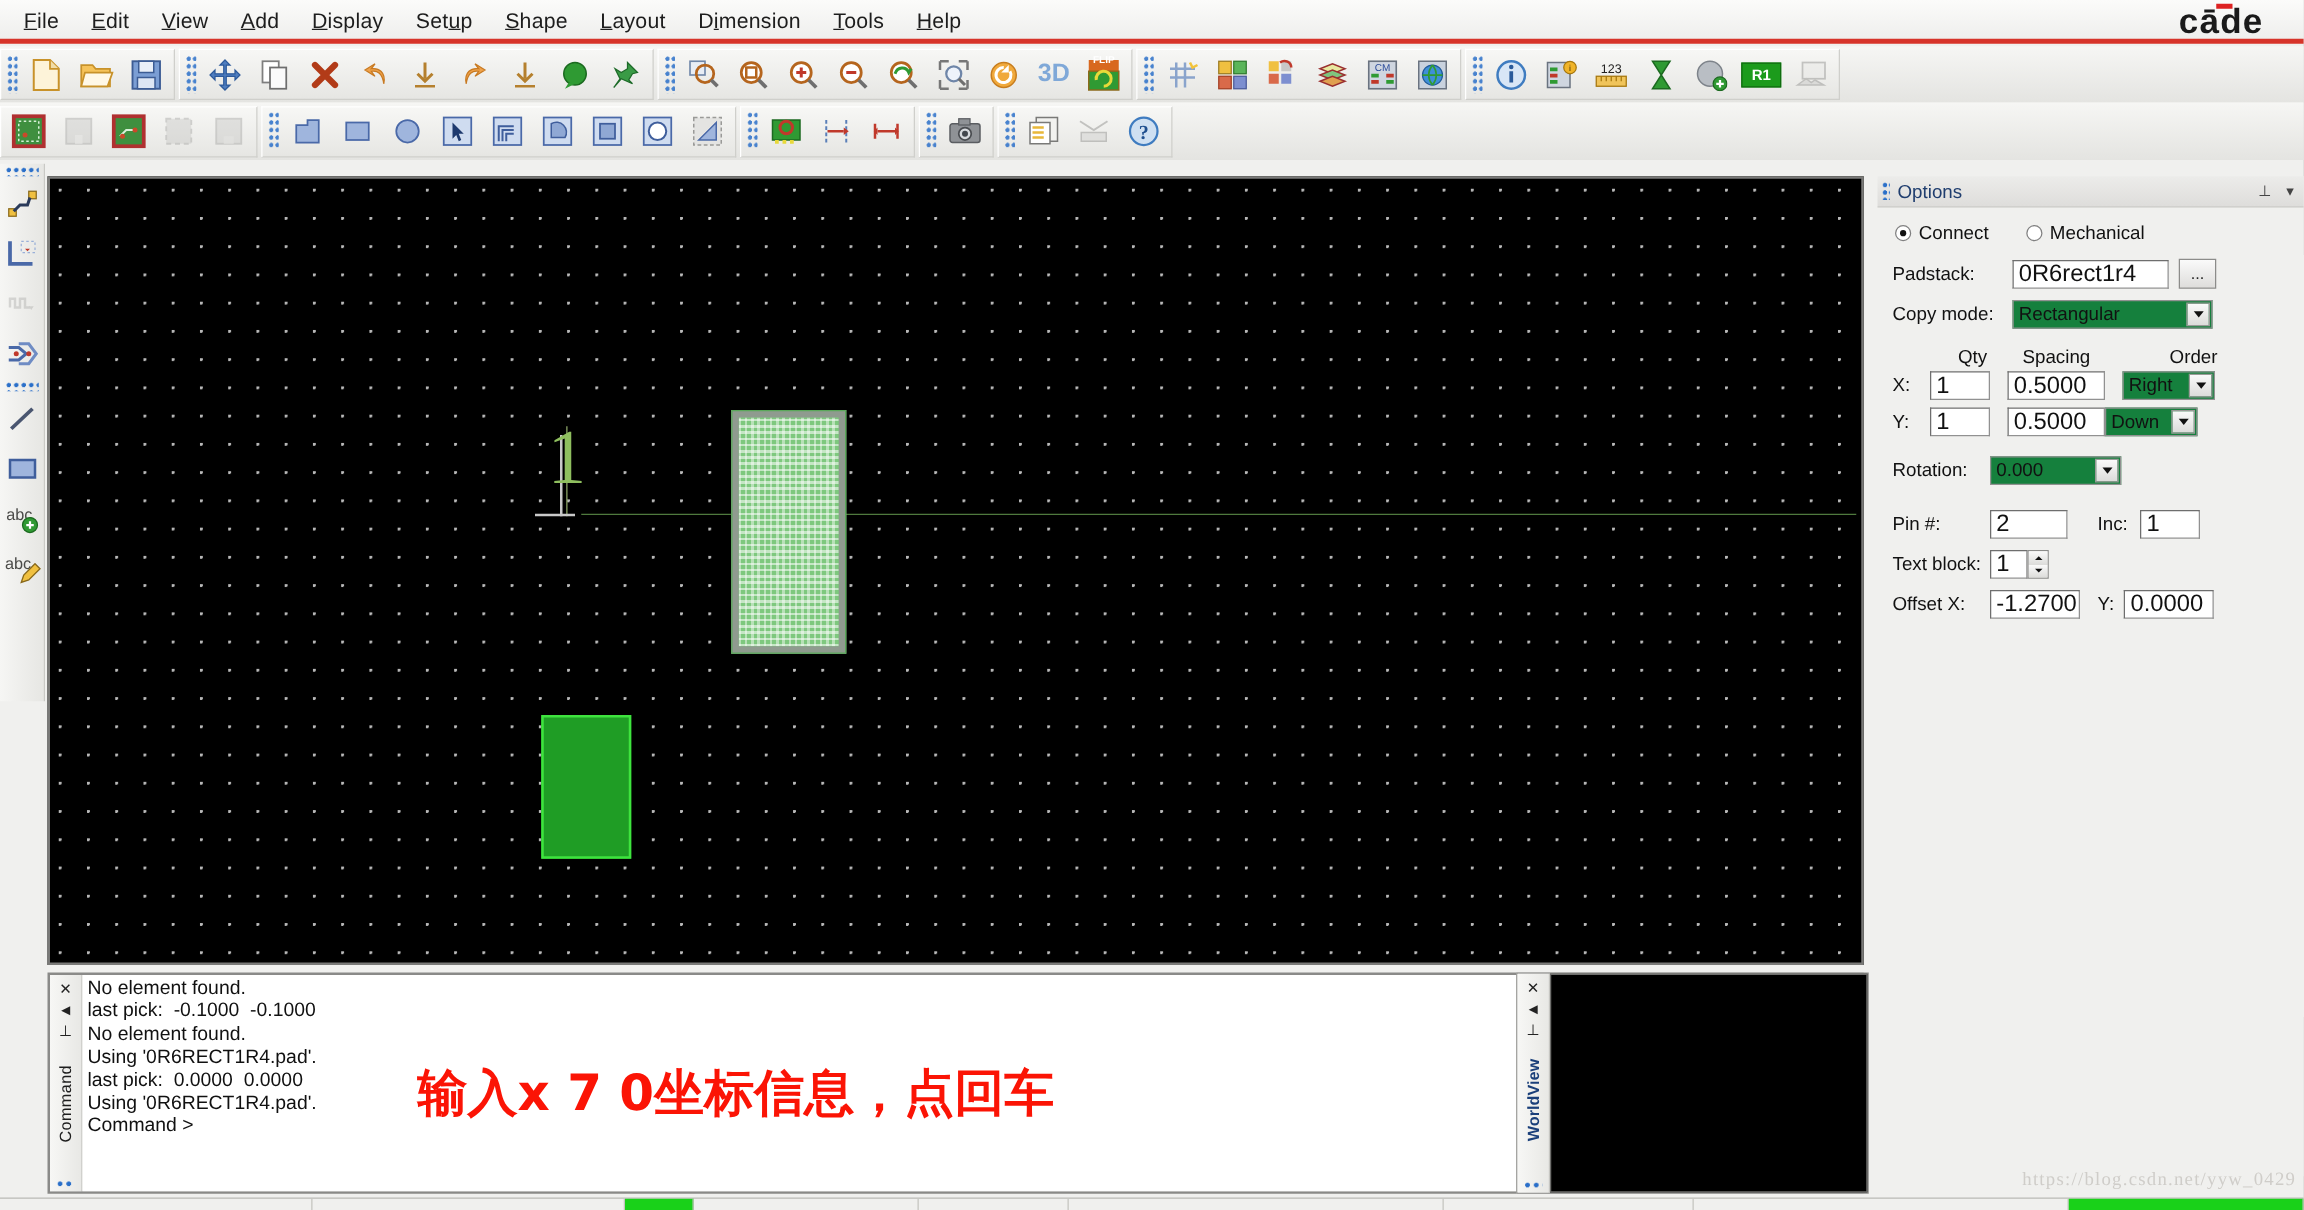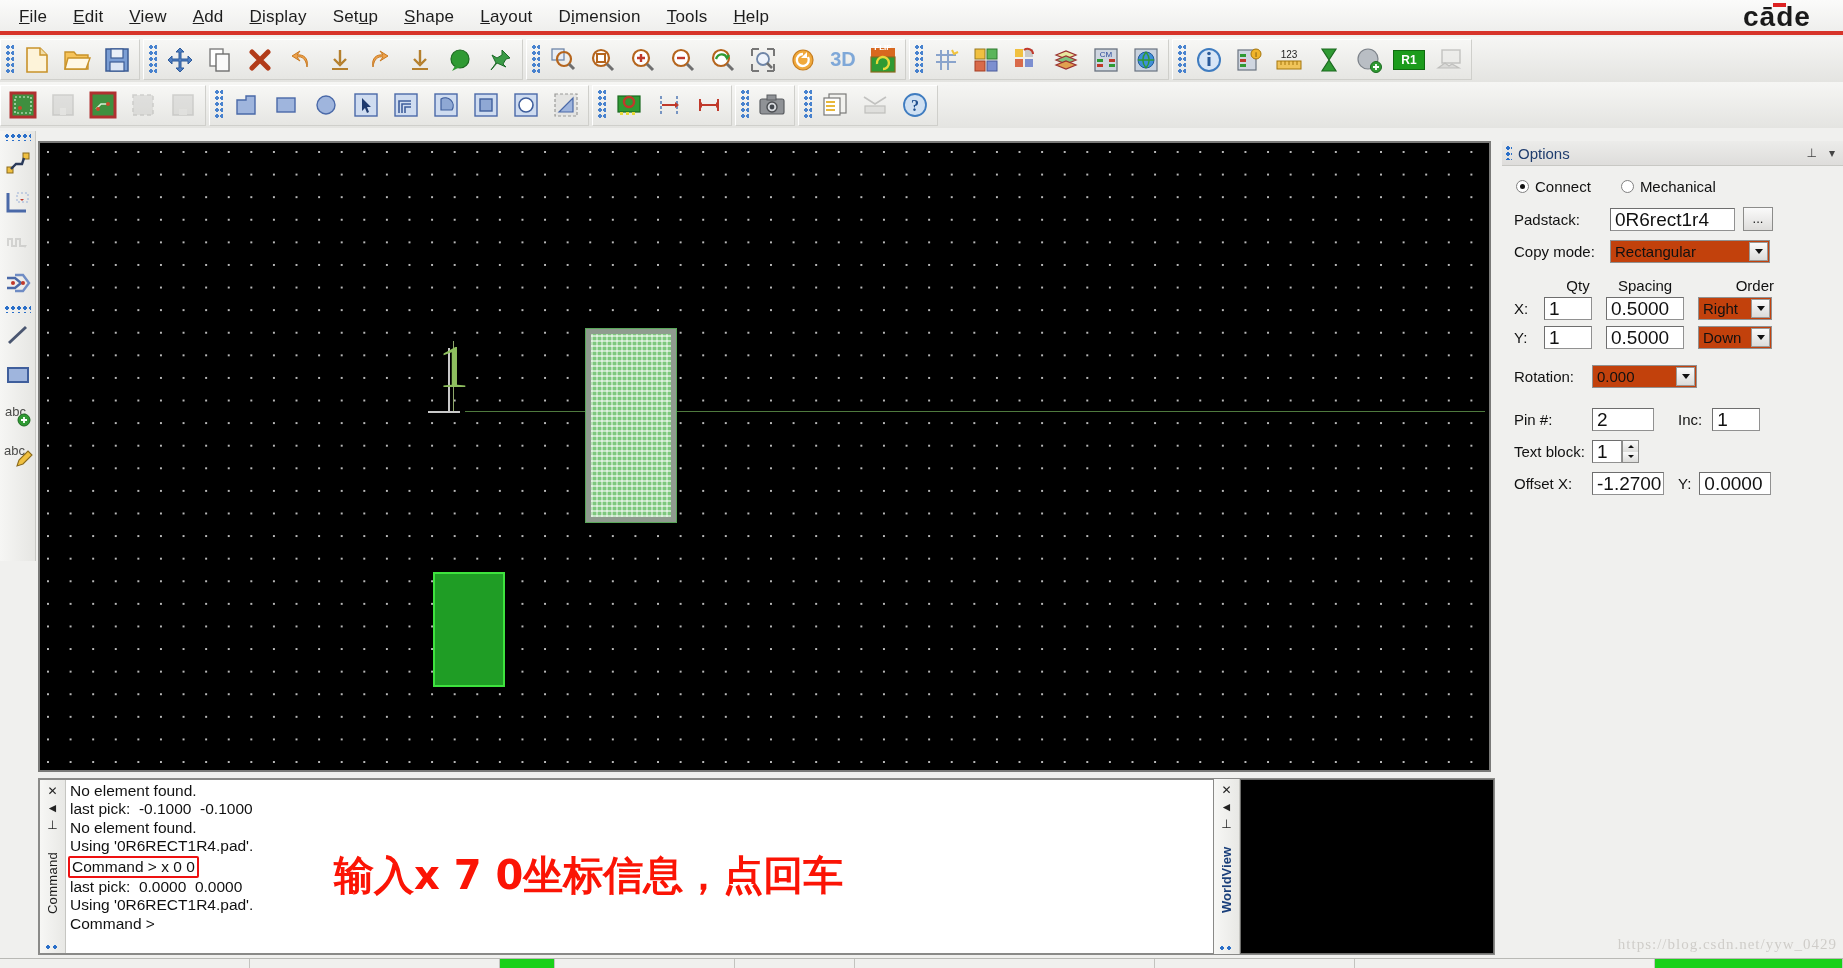--- a/index.html
+++ b/index.html
@@ -222,21 +222,21 @@
   .tf {
     border: 1px solid #919191; border-top-color:#6e6e6e; border-left-color:#6e6e6e;
     background: #fff; height: 23px; line-height: 21px; font-size: 19px;
     padding: 0 4px; color:#111; overflow:hidden; white-space:nowrap;
   }
   .btn-dots {
     width: 30px; height: 24px; font-size: 13px; line-height: 22px; text-align:center;
     background: linear-gradient(#fafafa,#dedddb); border: 1px solid #8c8c8a; color:#222;
   }
   .combo {
-    border:1px solid #919191; background:#c2410c; height:23px; display:flex; align-items:center;
+    border:1px solid #919191; background:#15803d; height:23px; display:flex; align-items:center;
     font-size:15px; padding-left:4px; position:relative; color:#111;
   }
   .combo .arrow {
     position:absolute; right:1px; top:1px; width:19px; height:19px;
     background: linear-gradient(#fafafa,#dcdcda); border:1px solid #9a9a98;
     display:flex; align-items:center; justify-content:center;
   }
   .tri-down { width:0;height:0;border-left:4px solid transparent;border-right:4px solid transparent;border-top:5px solid #111; }
   .tri-up { width:0;height:0;border-left:4px solid transparent;border-right:4px solid transparent;border-bottom:4px solid #111; }
   .grid-head { display:flex; margin: 14px 0 3px 0; font-size:15px; }
@@ -764,21 +764,20 @@
       <div class="sbtn">◄</div>
       <div class="sbtn">⊥</div>
       <div class="vlabel">Command</div>
       <div class="bluedots"></div>
     </div>
     <div class="cmd-text">
       <div class="cmd-line">No element found.</div>
       <div class="cmd-line">last pick:  -0.1000  -0.1000</div>
       <div class="cmd-line">No element found.</div>
       <div class="cmd-line">Using '0R6RECT1R4.pad'.</div>
-      <div><span class="cmd-line highlighted">Command &gt; x 0 0</span></div>
       <div class="cmd-line">last pick:  0.0000  0.0000</div>
       <div class="cmd-line">Using '0R6RECT1R4.pad'.</div>
       <div class="cmd-line">Command &gt;</div>
       <div class="cmd-annot">输入x 7 0坐标信息，点回车</div>
     </div>
     <div class="cmd-scroll">
       <div class="sc-btn">
           <div class="tri-up"></div>
         </div>
       <div class="sc-track"></div>
@@ -847,21 +846,21 @@
           <span class="arrow">
               <span class="tri-down"></span>
             </span>
         </span>
       </div>
 
       <div class="row">
         <span class="lbl" style="width:30px">Y:</span>
         <span class="tf" style="width:48px">1</span>
         <span class="tf" style="width:78px; margin-left:14px">0.5000</span>
-        <span class="combo" style="width:74px; margin-left:14px">
+        <span class="combo" style="width:74px; ">
           <span>Down</span>
           <span class="arrow">
               <span class="tri-down"></span>
             </span>
         </span>
       </div>
 
       <div class="row" style="margin-top:16px">
         <span class="lbl" style="width:78px">Rotation:</span>
         <span class="combo" style="width:105px">

